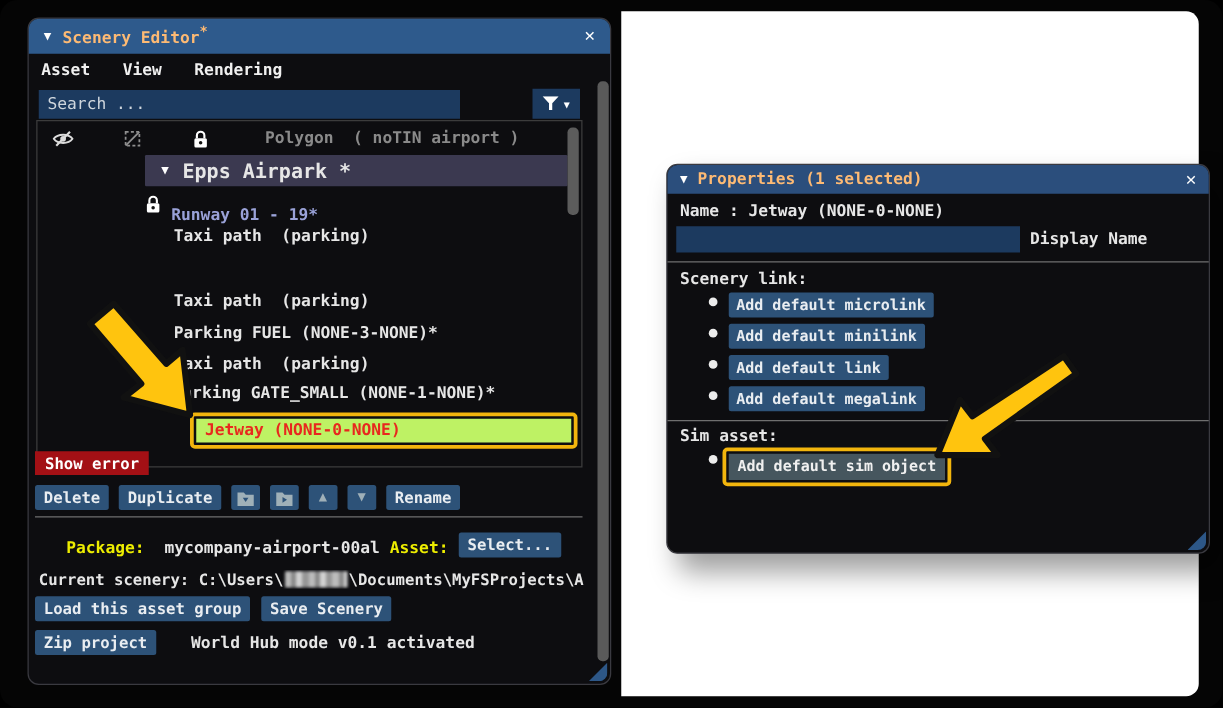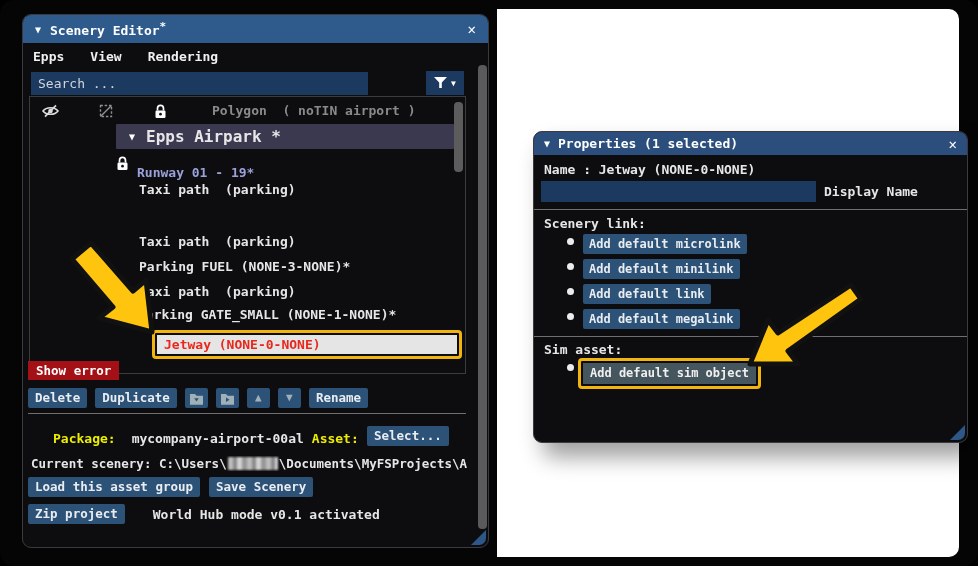--- a/index.html
+++ b/index.html
@@ -5,21 +5,21 @@
   html,body{margin:0;padding:0;}
   body{width:978px;height:566px;position:relative;overflow:hidden;background:#000;
        font-family:"DejaVu Sans Mono","Liberation Mono",monospace;}
   .frame{position:absolute;inset:0;background:#050505;border-radius:14px;}
   .white-bg{position:absolute;left:497px;top:9px;width:462px;height:548px;background:#ffffff;border-radius:0 10px 10px 0;}
 
   
   .panel{position:absolute;background:#0d0d10;border:1px solid #3a3a40;border-radius:9px;color:#e6e6e6;font-weight:700;}
   .titlebar{position:absolute;left:0;top:0;right:0;display:flex;align-items:center;border-radius:8px 8px 0 0;}
   .tb-tri{font-size:10px;color:#fff;}
-  .tb-title{font-size:13px;color:#ffffff;white-space:pre;}
+  .tb-title{font-size:13px;color:#fdba74;white-space:pre;}
   .tb-close{margin-left:auto;color:#fff;font-size:14px;font-weight:400;cursor:default;}
   .sup{vertical-align:super;font-size:11px;}
   .btn{display:inline-block;background:#2d5278;color:#e9edf1;font-size:12.5px;font-weight:700;
        padding:3px 7px;border-radius:2px;white-space:pre;line-height:14px;}
   .divider{position:absolute;height:1px;background:#6f6f6f;}
   .resize{position:absolute;right:2px;bottom:2px;width:15px;height:15px;background:#2d5787;
           clip-path:polygon(100% 0,100% 100%,0 100%);border-bottom-right-radius:7px;}
   .goldbox{border:3px solid #f2b50d;border-radius:4px;padding:2px;background:transparent;}
   .bullet{width:7px;height:7px;border-radius:50%;background:#ececec;}
 
@@ -36,21 +36,21 @@
   #tree{position:absolute;left:6px;top:81px;width:437px;height:278px;border:1px solid #3c3c3c;box-sizing:border-box;}
   .trow{position:absolute;left:0;right:14px;height:24px;line-height:24px;font-size:13px;white-space:pre;display:flex;align-items:center;}
   .tlabel{white-space:pre;}
   .dim{color:#8a8a8a;}
   .runway{color:#9aa2d8;margin-top:20px;}
   .rowsel{position:absolute;left:86px;width:338px;height:25px;background:#3b3950;display:flex;align-items:center;border-radius:1px;}
   .exp{font-size:10px;color:#fff;margin-right:11px;}
   .ticon{display:inline-flex;align-items:center;justify-content:center;}
   #tree-scroll{position:absolute;right:2px;top:5px;width:9px;height:70px;background:#5c5c5c;border-radius:4px;}
   #jetway-box{position:absolute;left:122px;top:233px;width:300px;height:19px;}
-  #jetway-inner{background:#e5e5e5;height:19px;line-height:19px;font-size:13px;color:#e8281e;padding-left:7px;white-space:pre;}
+  #jetway-inner{background:#bef264;height:19px;line-height:19px;font-size:13px;color:#e8281e;padding-left:7px;white-space:pre;}
 
   #panel-scroll{position:absolute;right:1px;top:50px;width:9px;height:464px;background:#5a5a5a;border-radius:4px;}
 
   #show-error{position:absolute;left:5px;top:346px;background:#a31015;color:#fff;font-size:12.5px;
               padding:2px 8px;line-height:15px;}
   #actions{position:absolute;left:5px;top:373px;display:flex;gap:8px;align-items:center;}
   .icon-btn{width:23px;height:20px;display:inline-flex;align-items:center;justify-content:center;padding:0;}
   .tri-btn{color:#9fb0b8;font-size:11px;}
   #act-divider{left:5px;right:22px;top:398px;}
 
@@ -92,21 +92,21 @@
 
 <div class="panel" id="editor">
 
   <div class="titlebar">
     <span class="tb-tri">▼</span>
     <span class="tb-title"><span>Scenery Editor</span><span class="sup">*</span></span>
     <span class="tb-close">✕</span>
   </div>
 
   <div id="menubar">
-    <span>Epps</span>
+    <span>Asset</span>
     <span>View</span>
     <span>Rendering</span>
   </div>
 
   <div id="search">Search ...</div>
   <div id="filter-btn">
     <svg width="13" height="12" viewBox="0 0 13 12">
         <polygon points="0,0 13,0 7.8,5.5 7.8,11 5.2,11 5.2,5.5" fill="#ffffff"></polygon>
       </svg>
     <span class="dd">▼</span>

